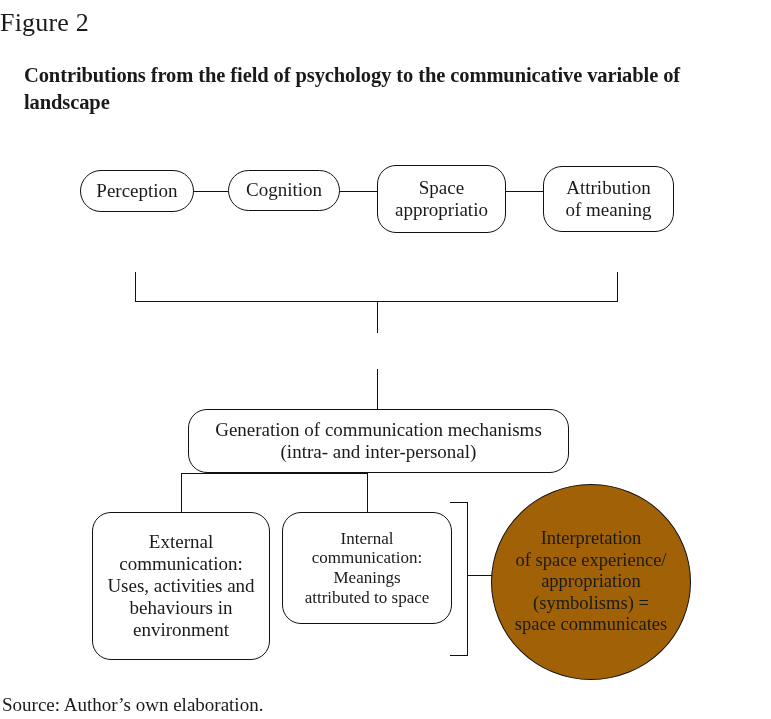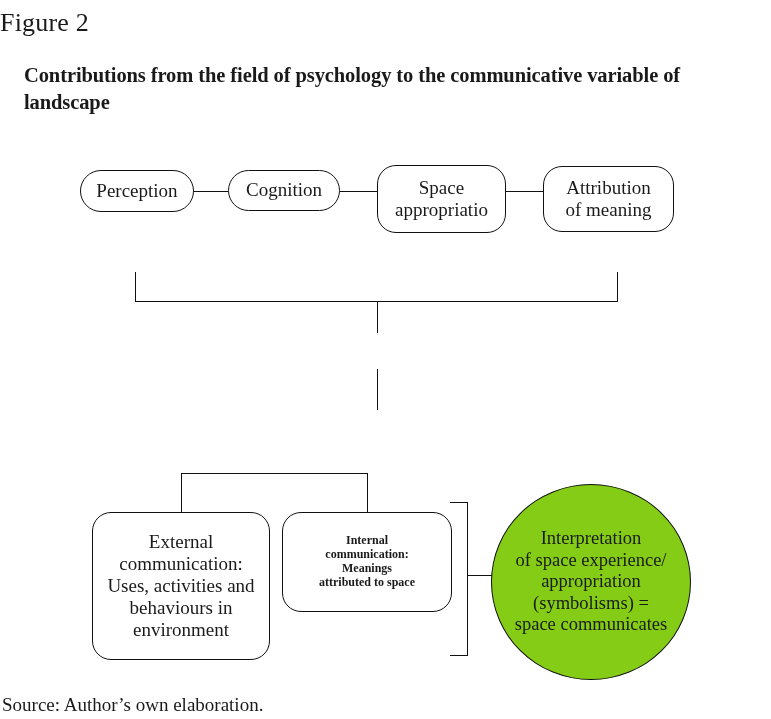--- a/index.html
+++ b/index.html
@@ -70,21 +70,21 @@
   }
   .node span {
     display: block;
     padding: 0 6px;
     white-space: pre-line;
   }
   .pill { border-radius: 999px; }
   .rrect { border-radius: 19px; }
   .circle {
     border-radius: 50%;
-    background: #84cc16;
+    background: #a16207;
   }
 
   .connector {
     position: absolute;
     background: #111111;
     z-index: 1;
   }
   .h { height: 1.2px; }
   .v { width: 1.2px; }
 
@@ -129,34 +129,38 @@
 
 
     <div class="connector v" style="left:135px; top:272px; height:30px;"></div>
     <div class="connector h" style="left:135px; top:301px; width:483px;"></div>
     <div class="connector v" style="left:617px; top:272px; height:30px;"></div>
     <div class="connector v" style="left:377px; top:301px; height:32px;"></div>
 
 
     <div class="connector v" style="left:377px; top:369px; height:41px;"></div>
 
+    <div class="node rrect" style="left:188px; top:409px; width:381px; height:64px; font-size:19px;">
+      <span>Generation of communication mechanisms
+(intra- and inter-personal)</span>
+    </div>
 
     <div class="connector v" style="left:181px; top:473px; height:39px;"></div>
     <div class="connector h" style="left:181px; top:473px; width:187px;"></div>
     <div class="connector v" style="left:367px; top:473px; height:39px;"></div>
 
     <div class="node rrect" style="left:92px; top:512px; width:178px; height:148px; font-size:19px;align-items:center;">
       <span>External
 communication:
 Uses, activities and
 behaviours in
 environment</span>
     </div>
 
-    <div class="node rrect" style="left:282px; top:512px; width:170px; height:100px; font-size:12px;font-weight:bold;">
+    <div class="node rrect" style="left:282px; top:512px; width:170px; height:112px; font-size:17px;">
       <span>Internal
 communication:
 Meanings
 attributed to space</span>
     </div>
 
     <div class="connector h" style="left:450px; top:502px; width:18px;"></div>
     <div class="connector v" style="left:467px; top:502px; height:154px;"></div>
     <div class="connector h" style="left:450px; top:655px; width:18px;"></div>
     <div class="connector h" style="left:467px; top:575px; width:26px;"></div>

